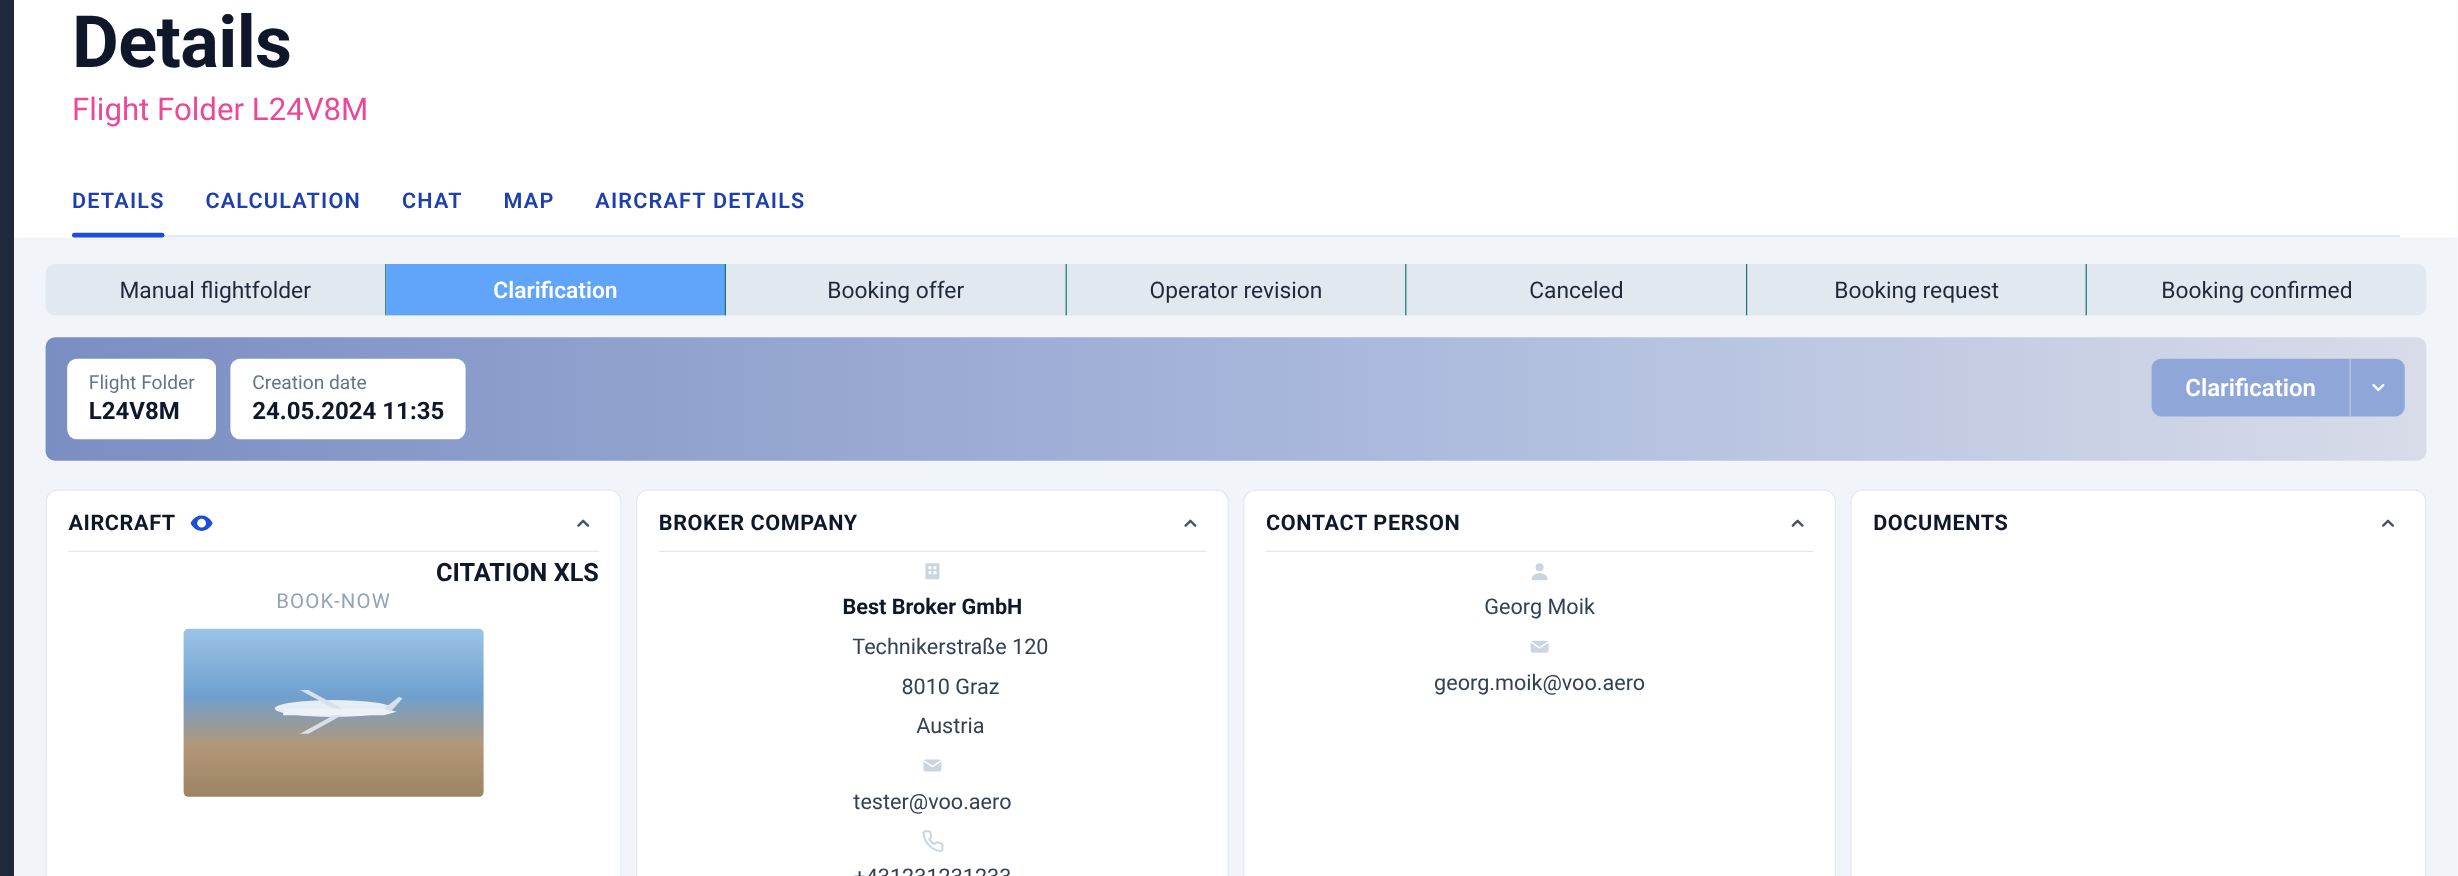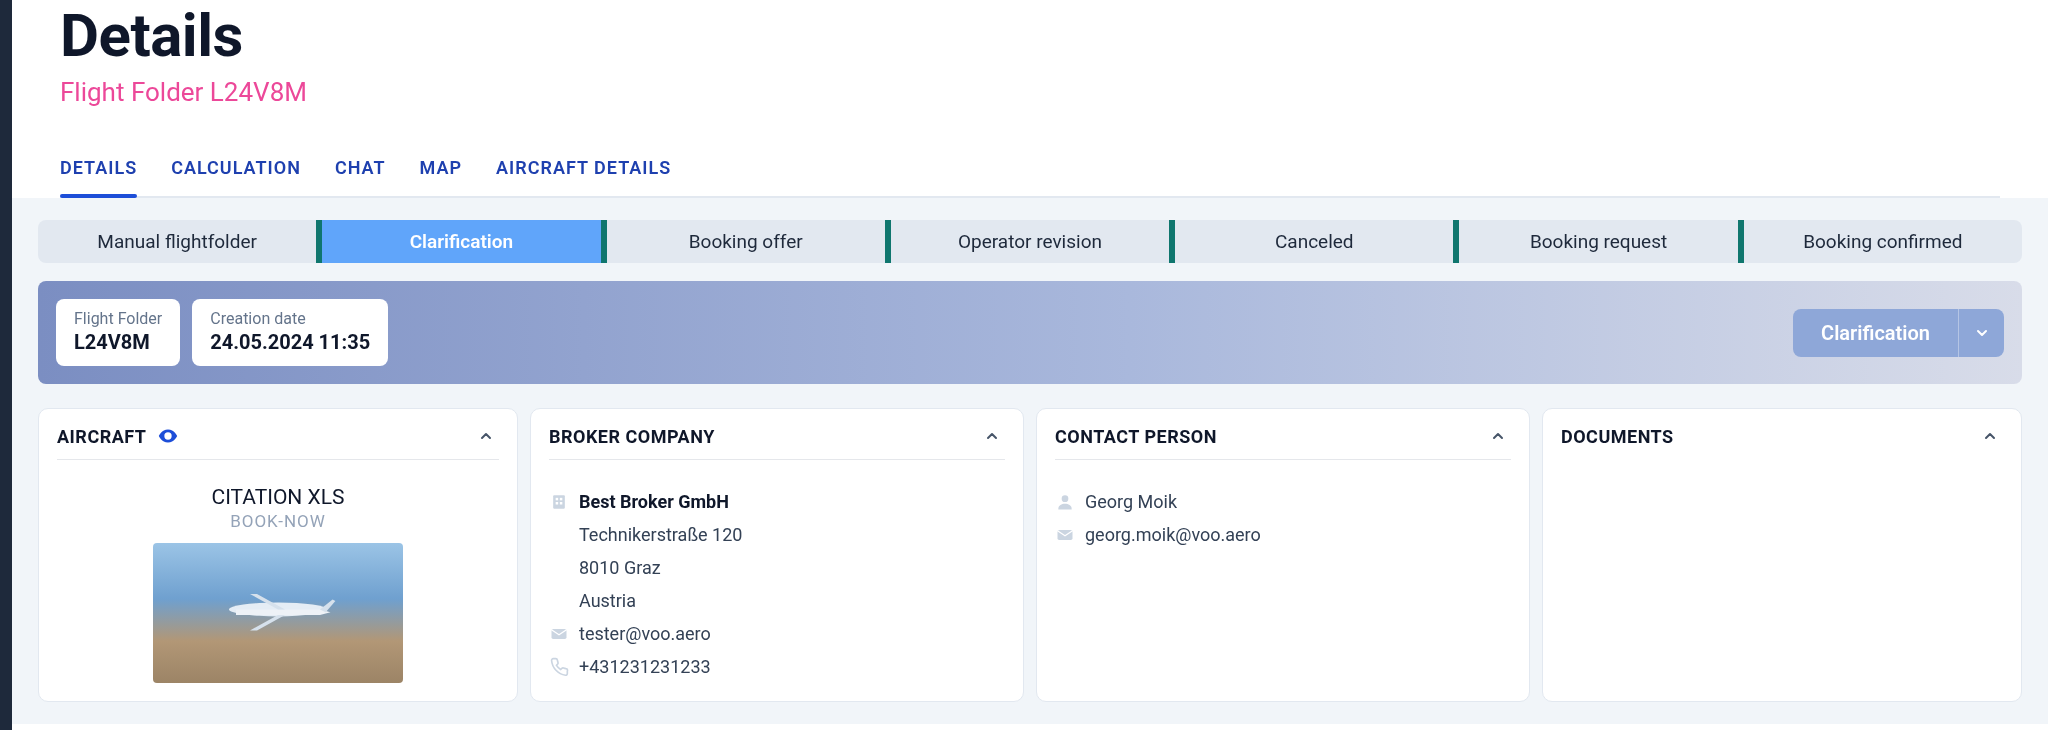--- a/index.html
+++ b/index.html
@@ -68,36 +68,36 @@
     border-radius: 8px;
     overflow: hidden;
     margin: 0 6px;
   }
   .status-seg {
     flex: 1;
     text-align: center;
     padding: 10px 0;
     font-size: 19px;
     color: #1e293b;
-    border-right: 6px solid #0f766e;
+    border-right: 1px solid #0f766e;
     cursor: default;
   }
   .status-seg:last-child { border-right: none; }
   .status-seg.active {
     background: #60a5fa;
     color: #ffffff;
     font-weight: 600;
   }
   .info-bar {
     margin: 18px 6px 0 6px;
     border-radius: 8px;
     background: linear-gradient(90deg, #7b8ec2 0%, #a9b8dc 55%, #d8dce9 100%);
     padding: 18px 18px;
     display: flex;
-    align-items: center;
+    align-items: flex-start;
   }
   .info-card {
     background: #ffffff;
     border-radius: 8px;
     padding: 10px 18px 12px 18px;
     margin-right: 12px;
     min-width: 110px;
   }
   .info-card .lbl {
     font-size: 16px;
@@ -148,21 +148,21 @@
     min-height: 260px;
   }
   .card.aircraft { flex: 0 0 480px; }
   .card.docs { flex: 0 0 480px; }
   .card-head {
     display: flex;
     align-items: center;
     justify-content: space-between;
     border-bottom: 1px solid #e5e7eb;
     padding-bottom: 10px;
-    margin-bottom: 25px;
+    margin-bottom: 0;
   }
   .card-head .left {
     display: flex;
     align-items: center;
     gap: 10px;
   }
   .card-title {
     font-size: 18px;
     font-weight: 700;
     letter-spacing: 0.5px;
@@ -171,23 +171,23 @@
   .eye-icon { width: 22px; height: 22px; color: #1d4ed8; }
   .chev-toggle {
     width: 26px; height: 26px;
     display: flex; align-items: center; justify-content: center;
     cursor: pointer;
     color: #475569;
   }
   .chev-toggle svg { width: 16px; height: 16px; stroke: currentColor; }
 
   .aircraft-name {
-    text-align: center;
+    text-align: right;
     font-size: 21px;
-    font-weight: 400;
+    font-weight: 700;
     margin-top: 6px;
   }
   .aircraft-sub {
     text-align: center;
     font-size: 17px;
     color: #94a3b8;
     letter-spacing: 1px;
     margin-top: 2px;
     margin-bottom: 12px;
   }
@@ -208,20 +208,21 @@
   }
   .aircraft-img .plane svg { width: 140px; height: 60px; }
 
   .info-line {
     display: flex;
     align-items: center;
     gap: 10px;
     padding: 6px 0;
     font-size: 18px;
     color: #334155;
+    flex-direction: column;
   }
   .info-line .ic {
     width: 20px; height: 20px;
     color: #cbd5e1;
     flex-shrink: 0;
   }
   .info-line.bold { font-weight: 700; color: #0f172a; }
   .info-line .indent { margin-left: 30px; }
 </style>
 </head>

